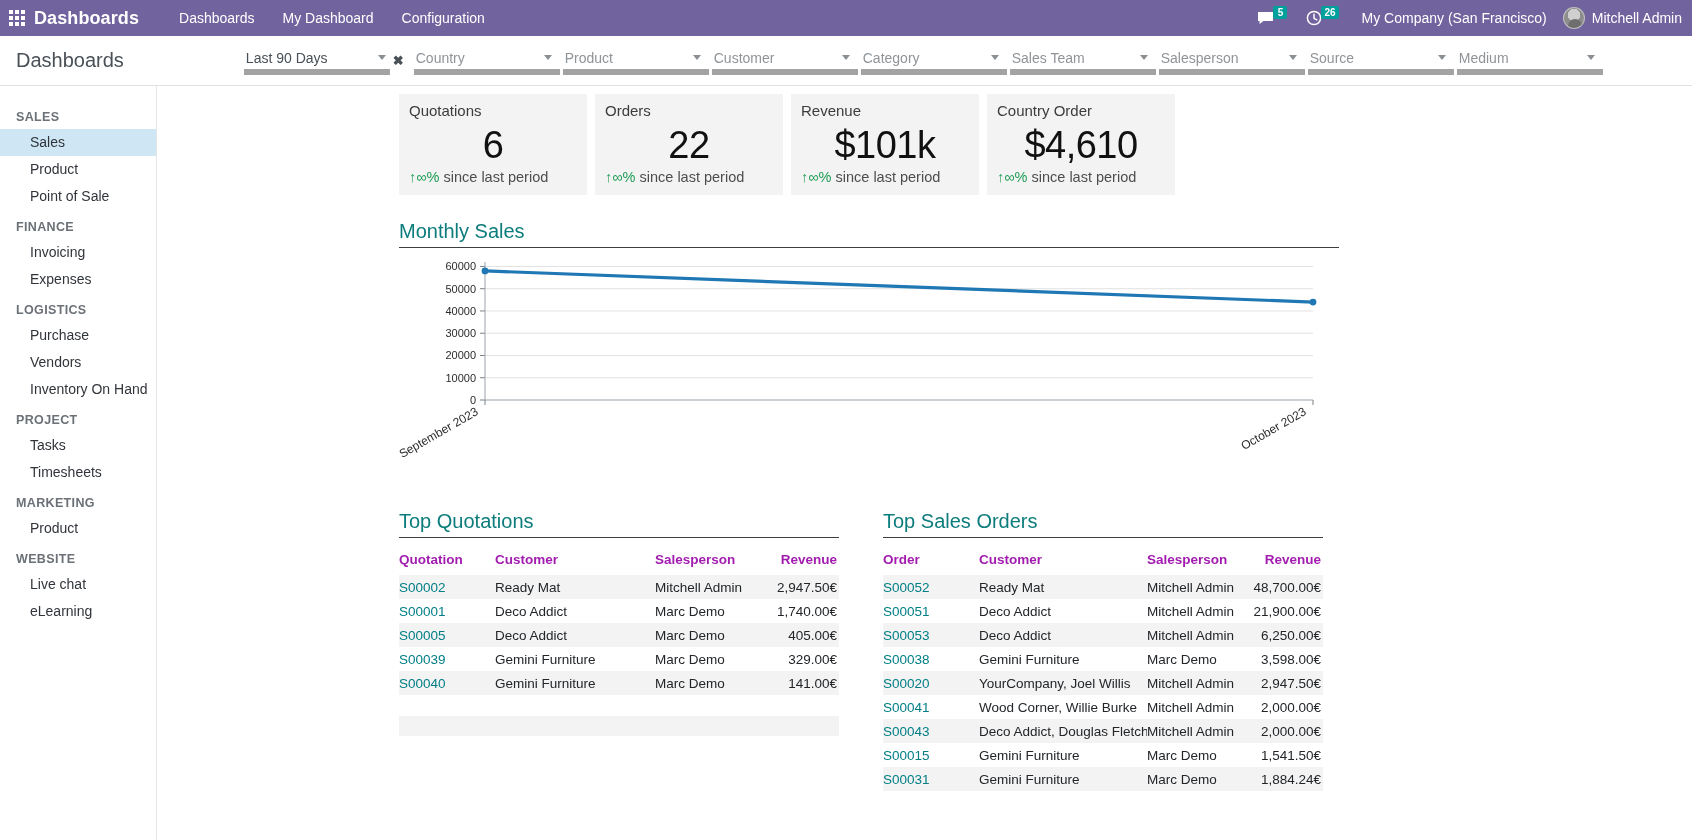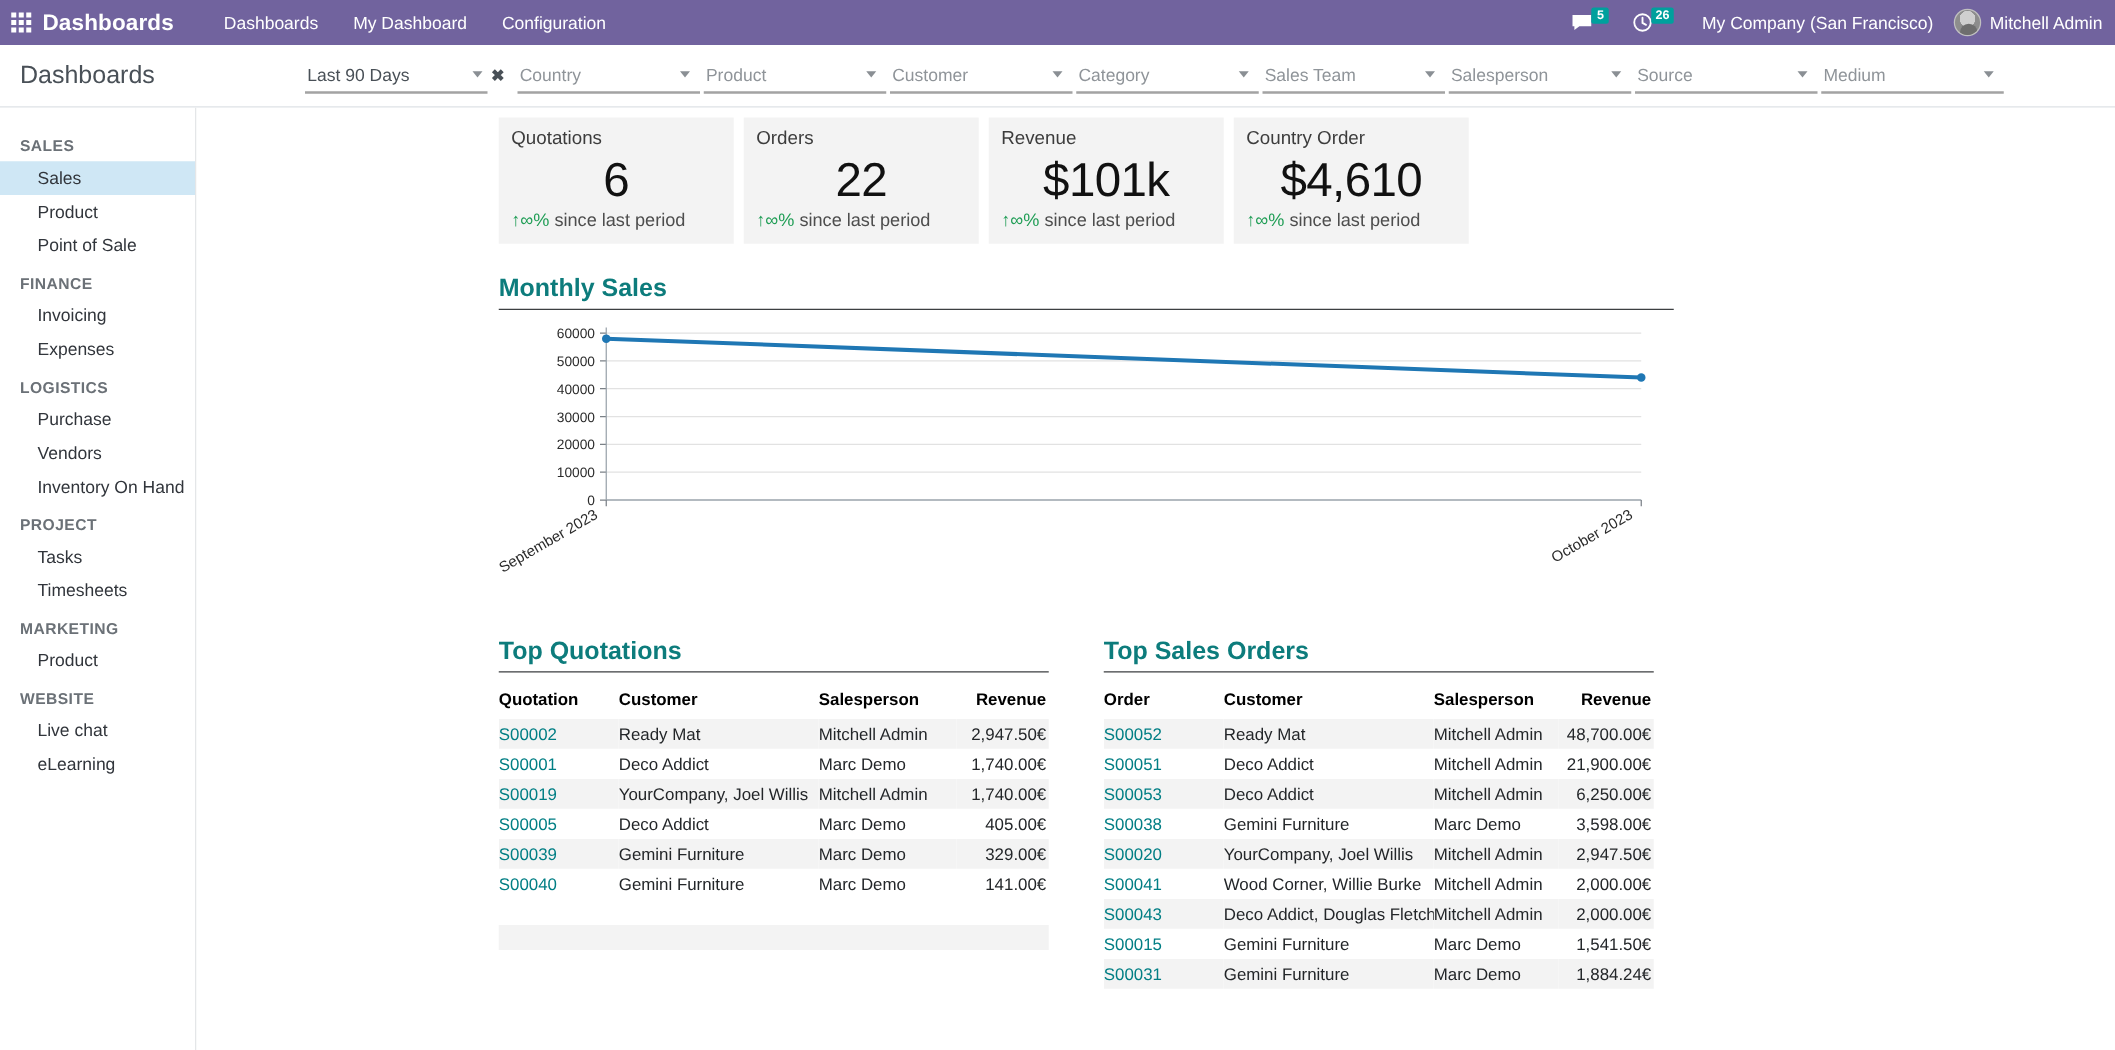--- a/index.html
+++ b/index.html
@@ -106,21 +106,21 @@
   }
   .filters {
     display: flex;
     align-items: flex-end;
     gap: 0px;
     margin-left: 120px;
   }
   .filter {
     width: 146px;
     margin-right: 3px;
-    border-bottom: 2px solid #a3a3a3;
+    border-bottom: 6px solid #a3a3a3;
     height: 28px;
     display: flex;
     align-items: center;
     position: relative;
     cursor: pointer;
   }
   .filter .f-label {
     font-size: 14px;
     color: #8f9499;
     padding-left: 2px;
@@ -204,21 +204,21 @@
     color: #4d4d4d;
     white-space: nowrap;
   }
   .kpi-delta .up { color: #1f9d55; font-weight: 700; }
   .kpi-delta .pct { color: #1f9d55; }
 
   
   .section-title {
     font-size: 20px;
     color: #0d7c7c;
-    font-weight: 700;
+    font-weight: 400;
     padding-bottom: 4px;
     margin-top: 25px;
   }
   .section-rule {
     border-bottom: 1px solid #3c3f41;
     margin-bottom: 6px;
   }
 
   
   .chart-block { margin-bottom: 16px; }
@@ -235,21 +235,21 @@
     font-family: "Liberation Sans", sans-serif;
   }
 
   
   .tables-row { display: flex; gap: 44px; }
   .table-col { width: 440px; }
   table { border-collapse: collapse; width: 100%; table-layout: fixed; }
   thead th {
     font-size: 13.5px;
     font-weight: 700;
-    color: #000000;
+    color: #a21caf;
     text-align: left;
     padding: 8px 4px 8px 0;
     white-space: nowrap;
   }
   th.num, td.num { text-align: right; padding-right: 2px; }
   tbody td {
     font-size: 13.5px;
     color: #232629;
     padding: 4.5px 4px 4.5px 0;
     white-space: nowrap;
@@ -483,26 +483,20 @@
                   <td>Mitchell Admin</td>
                   <td class="num">2,947.50€</td>
                 </tr>
                 <tr>
                   <td class="link"><a class="reflink">S00001</a></td>
                   <td>Deco Addict</td>
                   <td>Marc Demo</td>
                   <td class="num">1,740.00€</td>
                 </tr>
                 <tr>
-                  <td class="link"><a class="reflink">S00019</a></td>
-                  <td>YourCompany, Joel Willis</td>
-                  <td>Mitchell Admin</td>
-                  <td class="num">1,740.00€</td>
-                </tr>
-                <tr>
                   <td class="link"><a class="reflink">S00005</a></td>
                   <td>Deco Addict</td>
                   <td>Marc Demo</td>
                   <td class="num">405.00€</td>
                 </tr>
                 <tr>
                   <td class="link"><a class="reflink">S00039</a></td>
                   <td>Gemini Furniture</td>
                   <td>Marc Demo</td>
                   <td class="num">329.00€</td>

